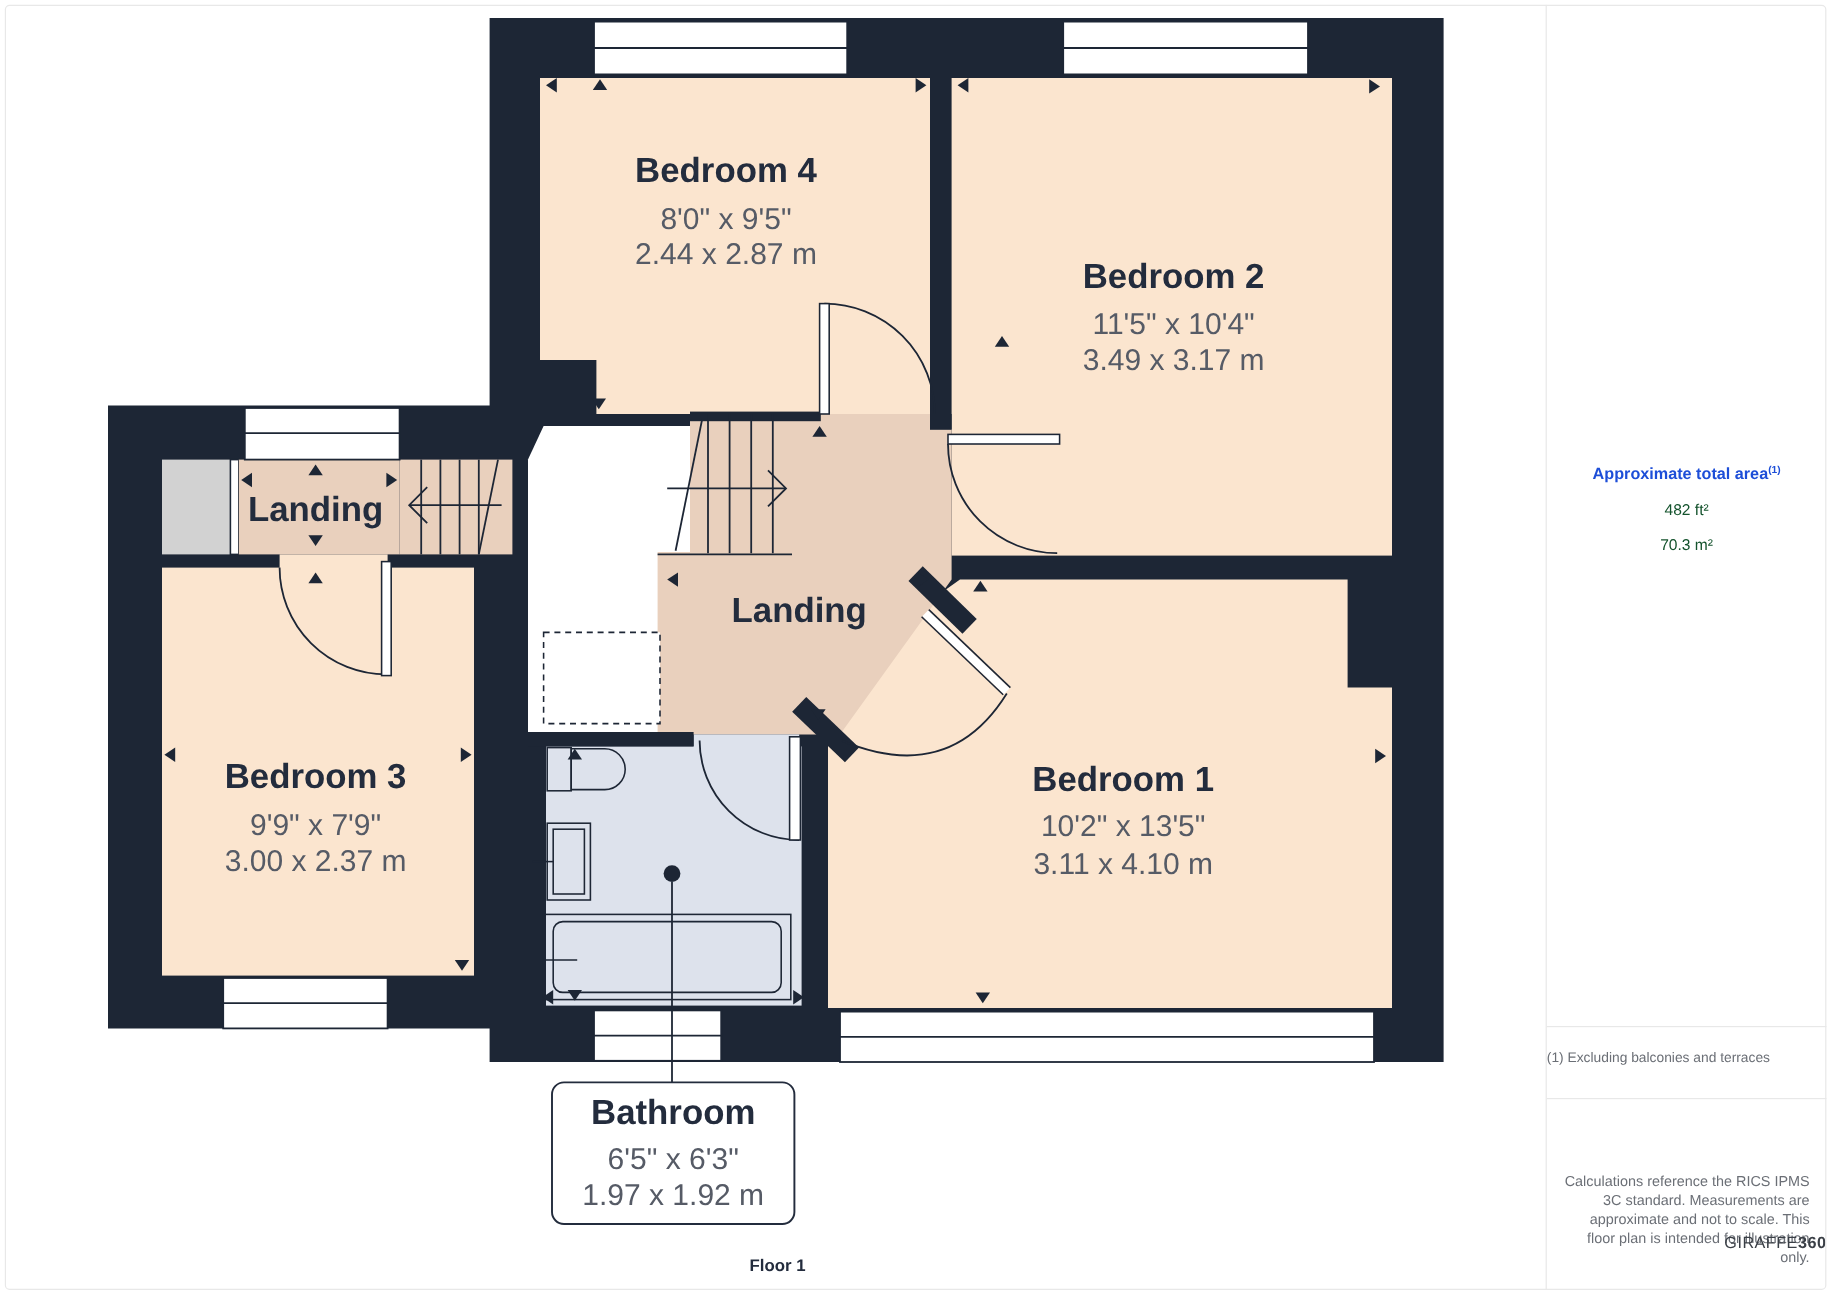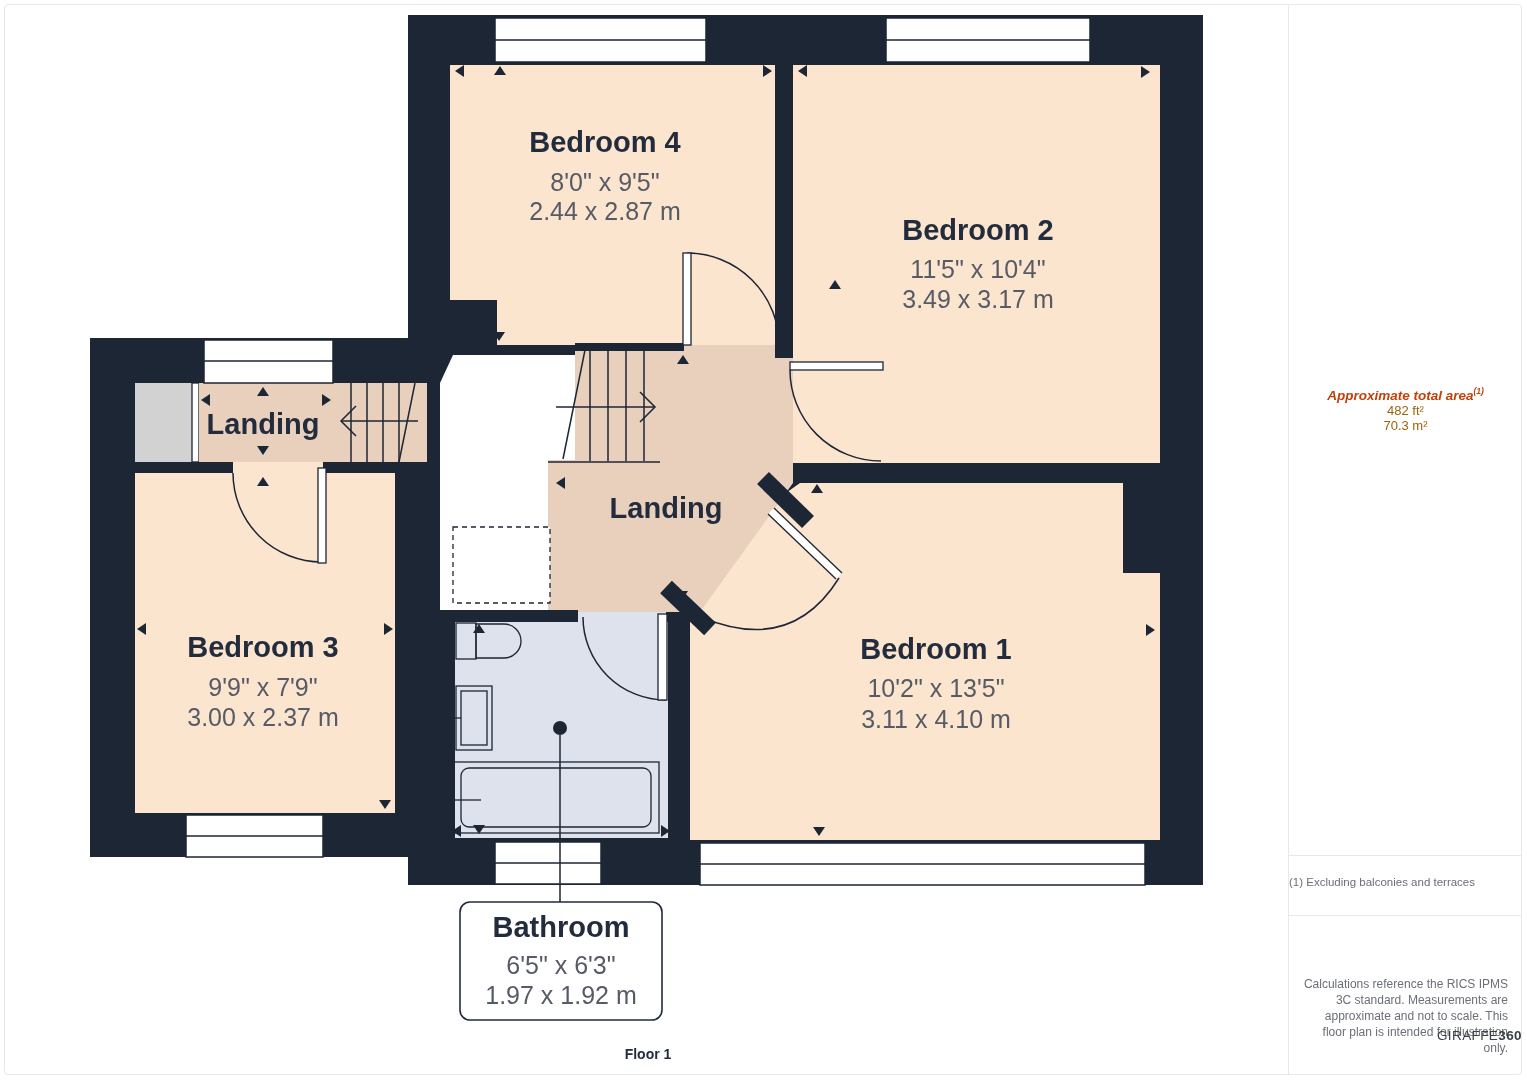--- a/index.html
+++ b/index.html
@@ -22,23 +22,23 @@
   .closet{fill:#d2d2d2;}
   .win{fill:#ffffff;stroke:#1d2635;stroke-width:1.5;}
   .ln{stroke:#1d2635;stroke-width:1.5;fill:none;}
   .thin{stroke:#1d2635;stroke-width:1.3;fill:none;}
   .leaf{fill:#ffffff;stroke:#1d2635;stroke-width:1.3;}
   .marker{fill:#1d2635;}
   
   .sidebar{position:absolute;left:1288px;top:4px;width:233px;height:1071px;background:#fff;
            border-left:1px solid #e8e8e8;}
   .sb-area{position:absolute;top:382px;left:0;width:100%;text-align:center;}
-  .sb-area-title{font-size:13.5px;font-weight:700;color:#c2410c;font-style:italic;}
+  .sb-area-title{font-size:13.5px;font-weight:700;color:#1d4ed8;}
   .sb-area-title sup{font-size:8.5px;font-weight:700;}
-  .sb-val{font-size:13px;color:#a16207;margin-top:0;}
+  .sb-val{font-size:13px;color:#14532d;margin-top:14px;}
   .sb-divider{position:absolute;left:0;width:100%;height:1px;background:#e8e8e8;}
   .sb-footnote{position:absolute;top:872px;left:0;width:100%;text-align:left;
                font-size:11.5px;color:#6b6f76;}
   .sb-disclaimer{position:absolute;top:972px;left:14px;width:205px;text-align:right;
                font-size:12px;line-height:16px;color:#6b6f76;}
   .sb-brand{position:absolute;top:1024px;left:0;width:100%;text-align:right;
                font-size:13.5px;letter-spacing:.4px;color:#3a3f46;}
   .sb-brand b{font-weight:700;}
 </style>
 </head>

